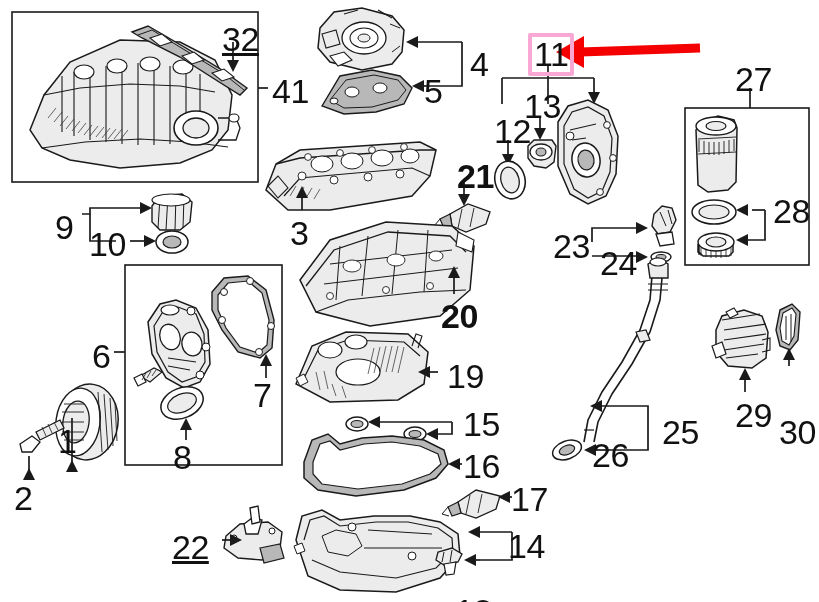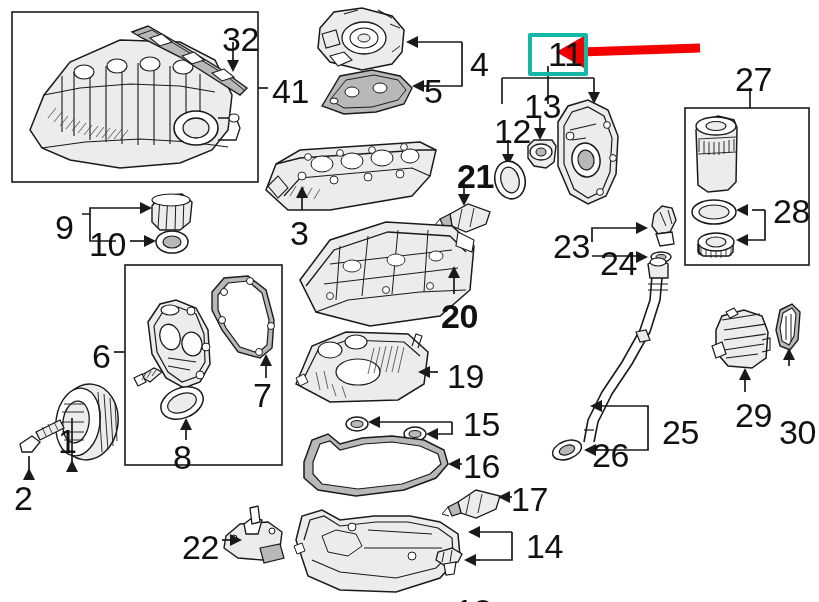--- a/index.html
+++ b/index.html
@@ -31,22 +31,22 @@
     font-size: 34px;
     font-weight: 400;
     color: #111111;
     line-height: 1;
     letter-spacing: -0.5px;
     white-space: nowrap;
     user-select: none;
   }
   .callout.highlighted {
     color: #111111;
-    border: 4px solid #14b8a6;
-    padding: 0px 2px 1px 16px;
+    border: 4px solid #f9a8d4;
+    padding: 0px 2px 1px 2px;
     border-radius: 2px;
     background: transparent;
   }
   .part-line { stroke: #1a1a1a; fill: none; }
   .part-fill-white { fill: #ffffff; stroke: #1a1a1a; }
   .part-fill-lgray { fill: #ececec; stroke: #1a1a1a; }
   .part-fill-dgray { fill: #b8b8b8; stroke: #1a1a1a; }
   .group-box { fill: none; stroke: #1a1a1a; stroke-width: 1.6; }
   .leader { stroke: #1a1a1a; stroke-width: 1.7; fill: none; }
   .hatch { stroke: #2a2a2a; stroke-width: 0.7; fill: none; }
@@ -524,33 +524,33 @@
   <div class="callout" style="left:92px;  top:339px;">6</div>
   <div class="callout" style="left:253px; top:378px;">7</div>
   <div class="callout" style="left:173px; top:440px;">8</div>
   <div class="callout" style="left:55px;  top:210px;">9</div>
   <div class="callout" style="left:89px;  top:227px;">10</div>
 
   <div class="callout highlighted" style="left:528px; top:33px;">11</div>
 
   <div class="callout" style="left:494px; top:114px;">12</div>
   <div class="callout" style="left:524px; top:89px;">13</div>
-  <div class="callout" style="left:526px; top:529px;">14</div>
+  <div class="callout" style="left:508px; top:529px;">14</div>
   <div class="callout" style="left:463px; top:407px;">15</div>
   <div class="callout" style="left:463px; top:449px;">16</div>
   <div class="callout" style="left:511px; top:482px;">17</div>
   <div class="callout" style="left:455px; top:556px;margin-top:38px;">18</div>
   <div class="callout" style="left:447px; top:359px;">19</div>
   <div class="callout" style="left:441px; top:299px;font-weight:bold;">20</div>
   <div class="callout" style="left:457px; top:159px;font-weight:bold;">21</div>
-  <div class="callout" style="left:182px; top:530px;">22</div>
+  <div class="callout" style="left:172px; top:530px;text-decoration:underline;">22</div>
   <div class="callout" style="left:553px; top:229px;">23</div>
   <div class="callout" style="left:600px; top:246px;">24</div>
   <div class="callout" style="left:662px; top:415px;">25</div>
   <div class="callout" style="left:592px; top:438px;">26</div>
   <div class="callout" style="left:735px; top:62px;">27</div>
   <div class="callout" style="left:773px; top:194px;">28</div>
   <div class="callout" style="left:735px; top:398px;">29</div>
   <div class="callout" style="left:779px; top:371px;margin-top:44px;">30</div>
   <div class="callout" style="left:272px; top:74px;">41</div>
-  <div class="callout" style="left:222px; top:22px;">32</div>
+  <div class="callout" style="left:222px; top:22px;text-decoration:underline;">32</div>
 
 </div>
 
 </body></html>

